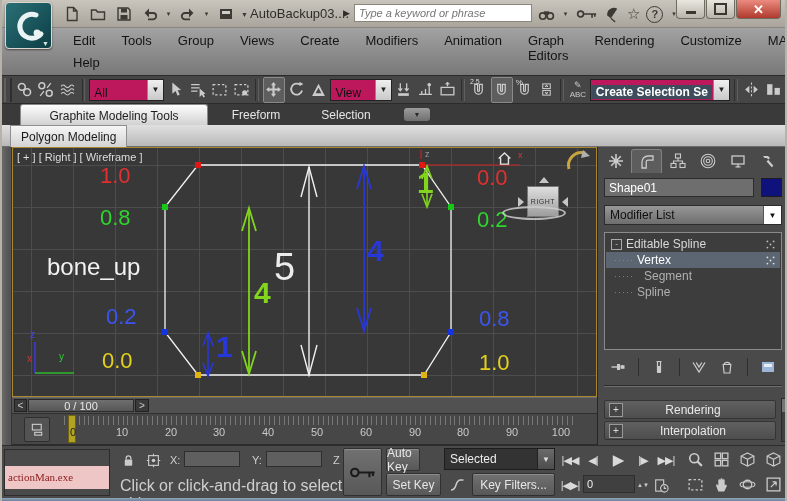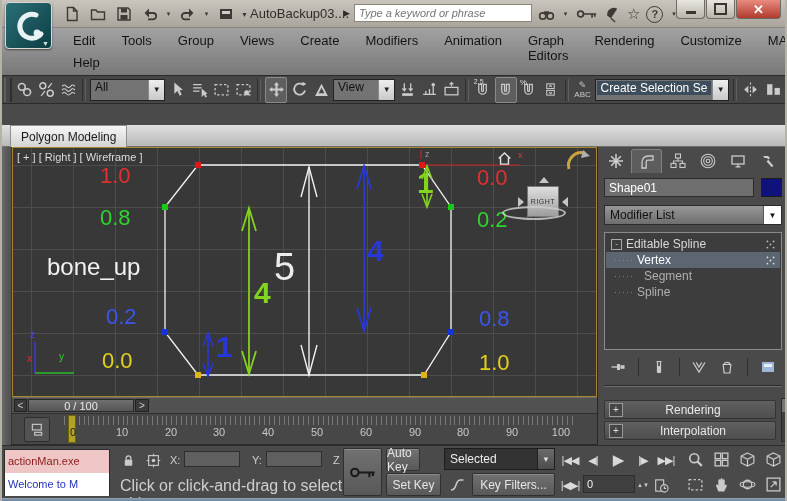--- a/index.html
+++ b/index.html
@@ -25,21 +25,21 @@
   
   #menubar{left:0;top:28px;width:783px;height:47px;background:linear-gradient(#a2a2a2,#787878);}
   .menurow{position:absolute;left:58px;display:flex;}
   .menuitem{padding:3px 13px;font-size:13px;color:#141414;cursor:default;}
   
   #maintoolbar{left:0;top:75px;width:783px;height:29px;background:#464646;border-top:1px solid #2b2b2b;border-bottom:1px solid #2b2b2b;
                display:flex;align-items:center;padding:0 2px;gap:2px;}
   .tbtn{width:24px;height:24px;border-radius:2px;}
   .tbtn.active{background:#5e5e5e;border:1px solid #8a8a8a;}
   .tsep{width:2px;height:22px;border-left:1px solid #2e2e2e;border-right:1px solid #5f5f5f;margin:0 2px;}
-  .combo{height:20px;background:#737373;border:1px solid #222;display:flex;align-items:flex-start;font-size:12px;color:#111;}
+  .combo{height:20px;background:#be185d;border:1px solid #222;display:flex;align-items:flex-end;font-size:12px;color:#111;}
   .combo .cv{flex:1;padding:0 4px;white-space:nowrap;overflow:hidden;}
   .combo .ca{width:15px;height:100%;background:linear-gradient(#efefef,#c9c9c9);border-left:1px solid #888;
              display:flex;align-items:center;justify-content:center;font-size:8px;color:#222;}
   
   #ribbontabs{left:0;top:104px;width:783px;height:21px;background:#3a3a3a;}
   .rtab{position:absolute;top:0;height:21px;display:flex;align-items:center;justify-content:center;font-size:12px;}
   .rtab.active{background:linear-gradient(#fdfdfd,#cfcfcf);color:#1e1e1e;border-radius:3px 3px 0 0;border:1px solid #888;border-bottom:none;}
   .rtab.plain{color:#e6e6e6;}
   #panelrow{left:0;top:125px;width:783px;height:22px;background:linear-gradient(#e0e0e0,#b9b9b9);border-bottom:1px solid #6d6d6d;}
   #polytab{position:absolute;left:8px;top:0;height:21px;padding:0 10px;background:linear-gradient(#f6f6f6,#d3d3d3);
@@ -83,21 +83,21 @@
   .tsbtn{background:#3a3a3a;border:1px solid #222;color:#ccc;font-size:10px;display:flex;align-items:center;justify-content:center;}
   #tshandle{background:linear-gradient(#6f6f6f,#565656);border:1px solid #2a2a2a;color:#e8e8e8;font-size:11px;
             display:flex;align-items:center;justify-content:center;}
   #ruler{left:10px;top:414px;width:585px;height:31px;background:#474747;border-bottom:1px solid #2b2b2b;}
   #tickstrip{left:52px;top:2px;width:512px;height:9px;
     background-image:repeating-linear-gradient(90deg,#787878 0 1px,transparent 1px 4.88px);}
   .ticklabel{position:absolute;top:12px;transform:translateX(-50%);font-size:11px;color:#c8c8c8;}
   #framemarker{left:56px;top:1px;width:8px;height:28px;background:#b3a325;border:1px solid #6d630f;}
   
   #bottombar{left:0;top:445px;width:783px;height:53px;background:#4a4a4a;border-top:1px solid #2d2d2d;}
-  .mono{font-family:Liberation Sans, sans-serif;}
+  .mono{font-family:Liberation Serif, serif;margin-top:16px;}
   #lis1{background:#efc6c6;color:#8c1a1a;}
   #lis2{background:#ffffff;color:#2233bb;}
   .lline{font-size:11px;line-height:23px;padding:0 3px;white-space:nowrap;overflow:hidden;}
   .sbtn{background:linear-gradient(#717171,#585858);border:1px solid #303030;box-shadow:inset 0 1px 0 #8d8d8d;
         color:#e6e6e6;font-size:12px;display:flex;align-items:center;justify-content:center;border-radius:2px;}
   .sfield{background:#5f5f5f;border:1px solid #2e2e2e;color:#eee;font-size:11px;padding:0 3px;font-family:"Liberation Sans",sans-serif;}
   .slabel{font-size:11px;color:#cfcfcf;}
   #darkcombo{background:#333;border:1px solid #1d1d1d;display:flex;align-items:center;}
   #darkcombo .cv{flex:1;color:#eee;font-size:12px;padding:0 5px;}
   #darkcombo .ca{width:16px;height:100%;background:linear-gradient(#6b6b6b,#4d4d4d);border-left:1px solid #222;
@@ -508,37 +508,43 @@
     <span class="ic tbtn">
         <svg width="15" height="15">
           <use href="#s-spinner"></use>
         </svg>
       </span>
     <span class="tsep"></span>
     <span class="ic tbtn" style="font-size:8px;letter-spacing:0;flex-direction:column;">
         <span style="font-size:9px;">✎</span>
         <span>ABC</span>
       </span>
-    <div class="combo" style="width:148px;">
+    <div class="combo" style="width:148px;font-weight:bold;">
       <span class="cv" style="background:#3d4d5c;color:#fff;margin:1px;">Create Selection Se</span>
       <span class="ca">▼</span>
     </div>
     <span class="tsep"></span>
     <span class="ic tbtn">
         <svg width="17" height="17">
           <use href="#s-mirror"></use>
         </svg>
       </span>
     <span class="ic tbtn">
         <svg width="17" height="17">
           <use href="#s-align"></use>
         </svg>
       </span>
   </div>
 
+  <div id="ribbontabs" class="abs">
+    <span class="rtab active" style="left:18px;width:186px;">Graphite Modeling Tools</span>
+    <span class="rtab plain" style="left:218px;width:72px;">Freeform</span>
+    <span class="rtab plain" style="left:308px;width:72px;">Selection</span>
+    <span class="abs" style="left:402px;top:4px;width:26px;height:13px;background:linear-gradient(#9c9c9c,#6f6f6f);border-radius:3px;display:flex;align-items:center;justify-content:center;font-size:7px;color:#2a2a2a;">▼</span>
+  </div>
   <div id="panelrow" class="abs">
     <div id="polytab">Polygon Modeling</div>
   </div>
 
   <div id="leftstrip" class="abs"></div>
 
   <div id="viewport" class="abs">
     <div id="vpgrid" class="abs"></div>
 
     <svg class="abs" style="left:0;top:0;" width="583" height="248" viewBox="0 0 583 248">

